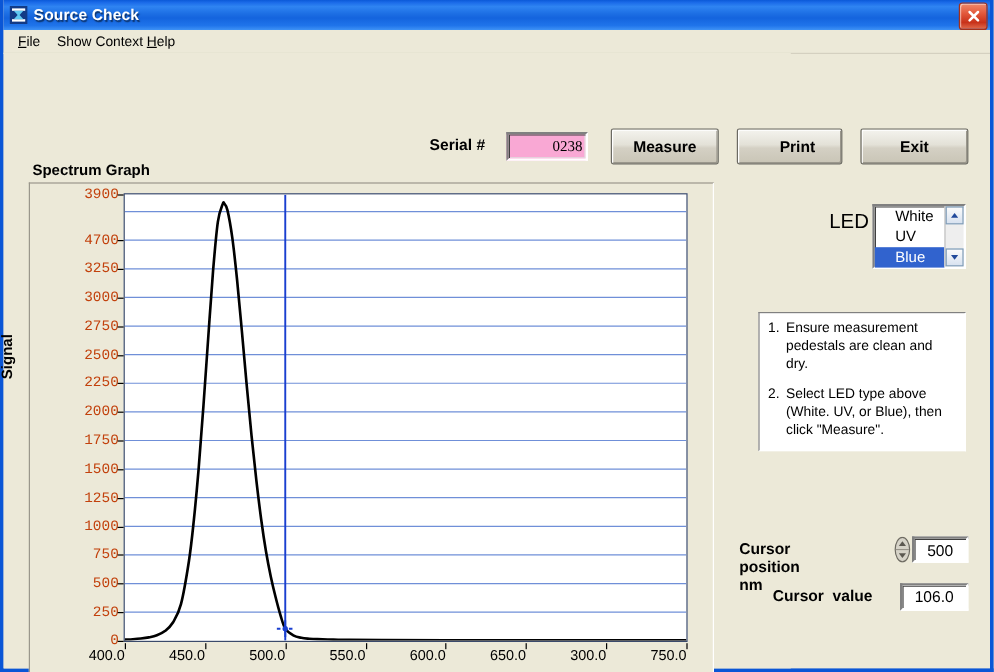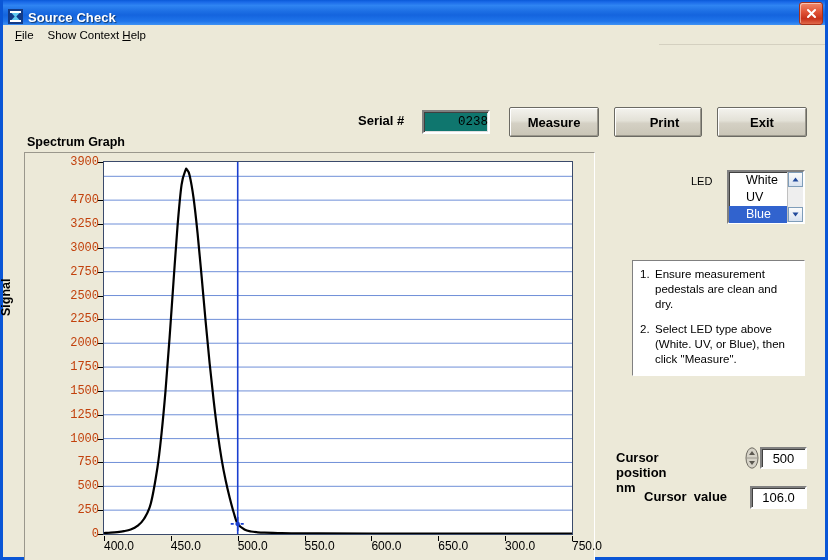--- a/index.html
+++ b/index.html
@@ -25,21 +25,21 @@
     border-top: none;
     background: #ece9d8;
   }
   #titlebar {
     position: relative;
     height: 25px;
     background: linear-gradient(to bottom,
         #0b59d8 0%, #1a6ae8 8%, #2f84f2 22%, #1d6fe4 45%,
         #1464de 60%, #1f74ea 85%, #3e92f5 100%);
     display: flex;
-    align-items: flex-end;
+    align-items: center;
     padding-left: 3px;
   }
   #win-icon {
     width: 18px; height: 18px;
     margin-right: 4px;
     display: flex; align-items: center; justify-content: center;
   }
   #title-text {
     color: #ffffff;
     font-size: 13px;
@@ -91,28 +91,28 @@
     position: absolute;
     left: 355px; top: 69px;
     font-size: 13px;
     font-weight: bold;
     color: #000;
   }
   #serial-field {
     position: absolute;
     left: 419px; top: 66px;
     width: 68px; height: 24px;
-    background: #0f766e;
+    background: #f9a8d4;
     border: 2px solid;
     border-color: #808080 #ffffff #ffffff #808080;
     box-shadow: inset 1px 1px 0 #404040, inset -1px -1px 0 #dfdfdf;
     box-sizing: border-box;
     display: flex; align-items: center; justify-content: center;
     font-size: 12.5px;
-    font-family: Liberation Mono, monospace;
+    font-family: Liberation Serif, serif;
     color: #000;
     padding-left: 34px;
   }
   .xp-button {
     position: absolute;
     height: 30px;
     background: linear-gradient(to bottom, #f4f3ee 0%, #e3e1d7 45%, #d4d0c4 55%, #c9c5b6 100%);
     border: 1px solid #6b6a63;
     border-radius: 2px;
     box-shadow: inset 1px 1px 0 #ffffff, inset -1px -1px 0 #9a978c;
@@ -188,21 +188,21 @@
     white-space: nowrap;
   }
   #x-ticks-row {
     position: absolute;
     left: 60px; top: 495px;
     width: 560px; height: 20px;
   }
   .xlabel-tick {
     position: absolute;
     width: 60px;
-    text-align: right;
+    text-align: left;
     font-size: 12px;
     color: #000;
   }
   .x-tickmark {
     position: absolute;
     top: 492px;
     width: 1px;
     height: 5px;
     background: #000;
   }
@@ -213,21 +213,21 @@
     text-align: center;
     font-size: 12.5px;
     font-weight: bold;
     color: #000;
   }
 
   
   #led-label {
     position: absolute;
     left: 688px; top: 131px;
-    font-size: 11px;
+    font-size: 17px;
     color: #000;
   }
   #led-list {
     position: absolute;
     left: 724px; top: 126px;
     width: 78px; height: 54px;
     background: #ffffff;
     border: 2px solid;
     border-color: #808080 #ffffff #ffffff #808080;
     box-shadow: inset 1px 1px 0 #404040;

